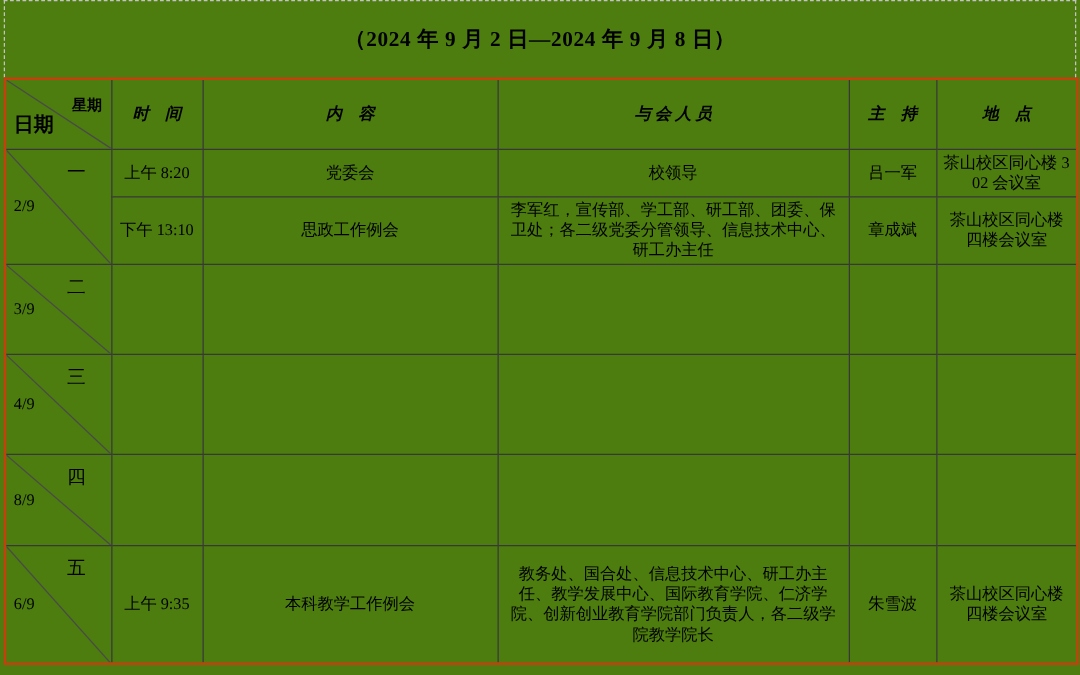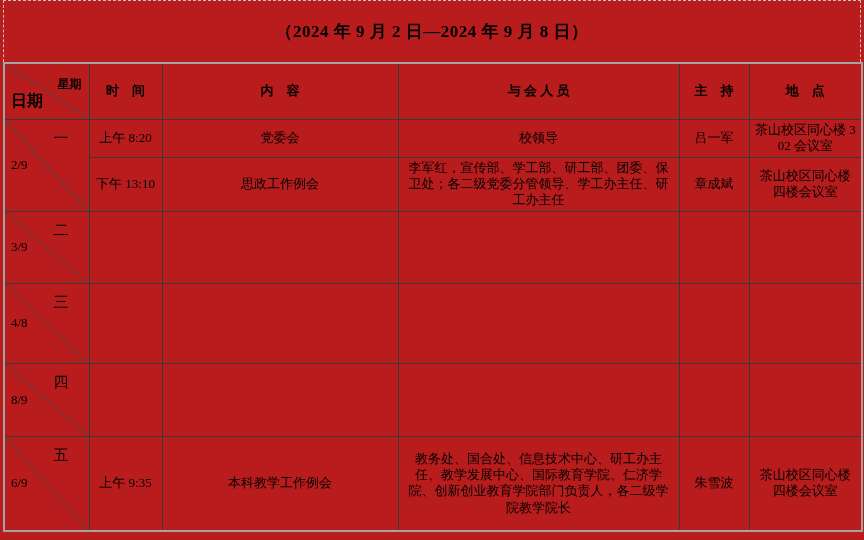--- a/index.html
+++ b/index.html
@@ -4,21 +4,21 @@
 <style>
   html, body {
     margin: 0;
     padding: 0;
     background: #ffffff;
   }
   .sheet {
     position: relative;
     width: 864px;
     height: 540px;
-    background: #b91c1c;
+    background: #4d7c0f;
     font-family: "Liberation Serif", "DejaVu Serif", serif;
     color: #000000;
     overflow: hidden;
   }
   
   .title-block {
     position: absolute;
     left: 3px;
     top: 0;
     width: 856px;
@@ -32,21 +32,21 @@
     font-size: 17px;
     letter-spacing: 0.5px;
   }
   table.schedule {
     position: absolute;
     left: 3px;
     top: 62px;
     width: 858px;
     border-collapse: collapse;
     table-layout: fixed;
-    border: 2px solid #a3a3a3;
+    border: 2px solid #c2410c;
     padding-left: 32px;
   }
   table.schedule td {
     border: 1px solid #383838;
     text-align: center;
     vertical-align: middle;
     font-size: 13px;
     line-height: 1.25;
     padding: 1px 4px;
     overflow: hidden;
@@ -59,20 +59,21 @@
   tr.h-head  { height: 56px; }
   tr.r-1a    { height: 38px; }
   tr.r-1b    { height: 54px; }
   tr.r-2     { height: 72px; }
   tr.r-3     { height: 80px; }
   tr.r-4     { height: 73px; }
   tr.r-5     { height: 95px; }
   td.head {
     font-weight: bold;
     font-size: 15px;
+    font-style: italic;
   }
   
   td.diag {
     position: relative;
     padding: 0;
   }
   td.diag svg {
     position: absolute;
     left: 0; top: 0;
     width: 100%; height: 100%;
@@ -152,21 +153,21 @@
       <td>上午 8:20</td>
       <td>党委会</td>
       <td class="attendees-col">校领导</td>
       <td>吕一军</td>
       <td class="loc-cell">茶山校区同心楼 302 会议室</td>
     </tr>
 
     <tr class="r-1b">
       <td>下午 13:10</td>
       <td>思政工作例会</td>
-      <td class="attendees-col">李军红，宣传部、学工部、研工部、团委、保卫处；各二级党委分管领导、学工办主任、研工办主任</td>
+      <td class="attendees-col">李军红，宣传部、学工部、研工部、团委、保卫处；各二级党委分管领导、信息技术中心、研工办主任</td>
       <td>章成斌</td>
       <td class="loc-cell">茶山校区同心楼四楼会议室</td>
     </tr>
 
     <tr class="r-2">
       <td class="diag">
         <svg viewBox="0 0 100 100" preserveAspectRatio="none">
           <line x1="0" y1="0" x2="100" y2="100" stroke="#4a4a4a" stroke-width="1" vector-effect="non-scaling-stroke"></line>
         </svg>
         <span class="lbl-tr">二</span>
@@ -178,21 +179,21 @@
       <td></td>
       <td class="loc-cell"></td>
     </tr>
 
     <tr class="r-3">
       <td class="diag">
         <svg viewBox="0 0 100 100" preserveAspectRatio="none">
           <line x1="0" y1="0" x2="100" y2="100" stroke="#4a4a4a" stroke-width="1" vector-effect="non-scaling-stroke"></line>
         </svg>
         <span class="lbl-tr">三</span>
-        <span class="lbl-bl">4/8</span>
+        <span class="lbl-bl">4/9</span>
       </td>
       <td></td>
       <td></td>
       <td class="attendees-col"></td>
       <td></td>
       <td class="loc-cell"></td>
     </tr>
 
     <tr class="r-4">
       <td class="diag">

